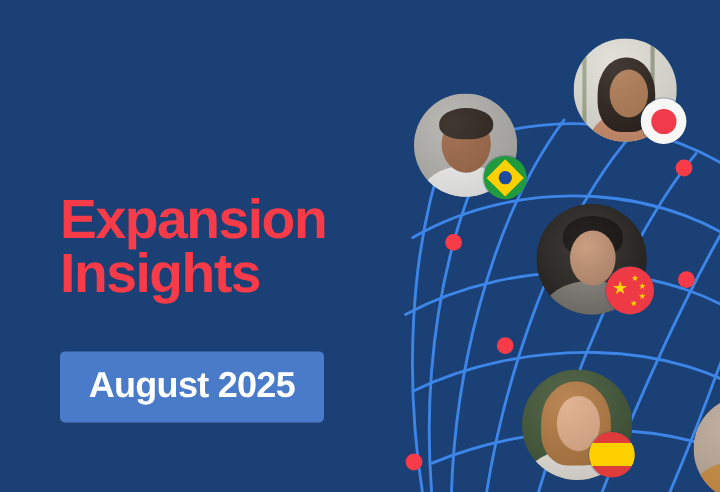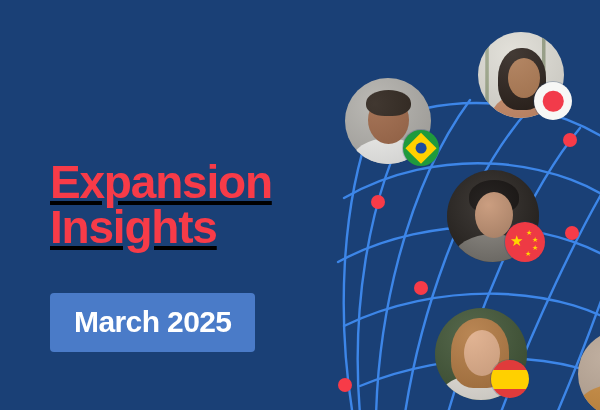--- a/index.html
+++ b/index.html
@@ -23,21 +23,20 @@
     overflow: hidden;
   }
 
   
   #text-panel {
     position: absolute;
     left: 50px;
     top: 160px;
     width: 300px;
     z-index: 40;
-    text-decoration: underline;
   }
 
   #headline {
     color: #f73b48;
     font-size: 46px;
     line-height: 0.98;
     font-weight: bold;
     letter-spacing: -1.2px;
     white-space: pre-line;
   }
@@ -255,16 +254,16 @@
     <div class="avatar-photo" style="width:88px; height:88px;">
       <div class="bg" style="background:#b9a695;"></div>
       <div class="torso" style="left:0px; top:54px; width:80px; height:46px; background:#c88a3e;"></div>
       <div class="shade" style="background:radial-gradient(circle at 30% 30%, rgba(255,255,255,0.10), rgba(0,0,0,0.14));"></div>
     </div>
   </div>
 
   <div id="text-panel">
     <h1 id="headline">Expansion
 Insights</h1>
-    <button id="date-badge">March 2025</button>
+    <button id="date-badge">August 2025</button>
   </div>
 
 </div>
 
 </body></html>

